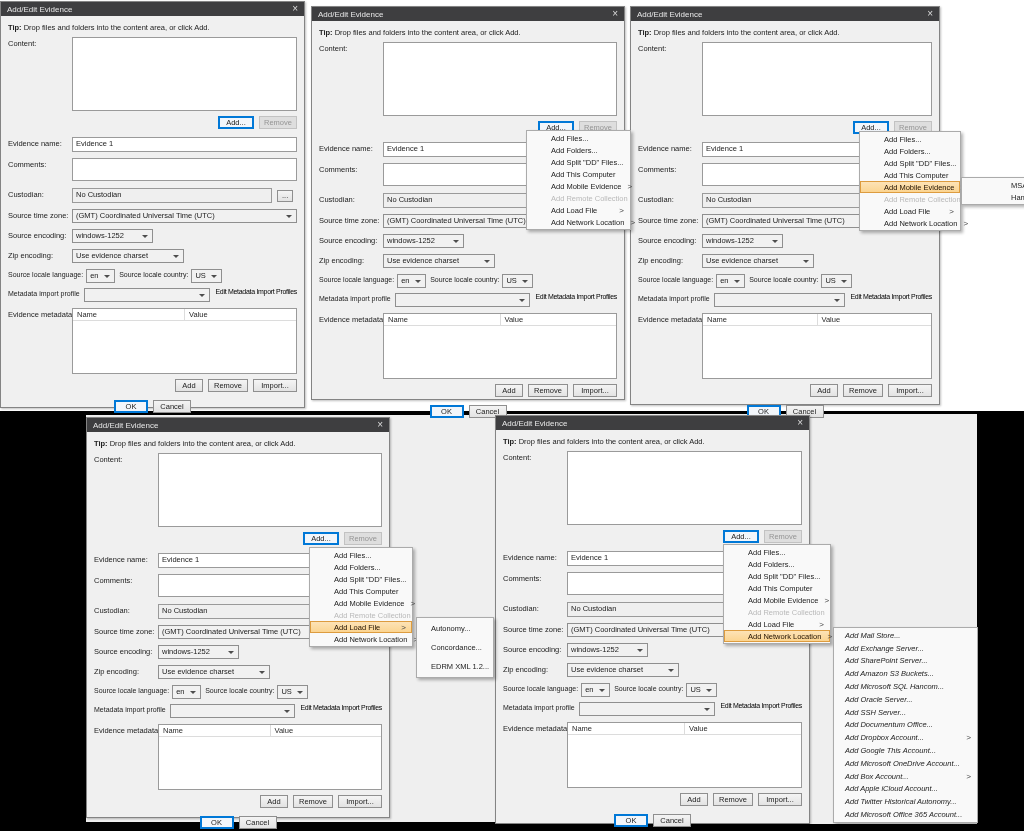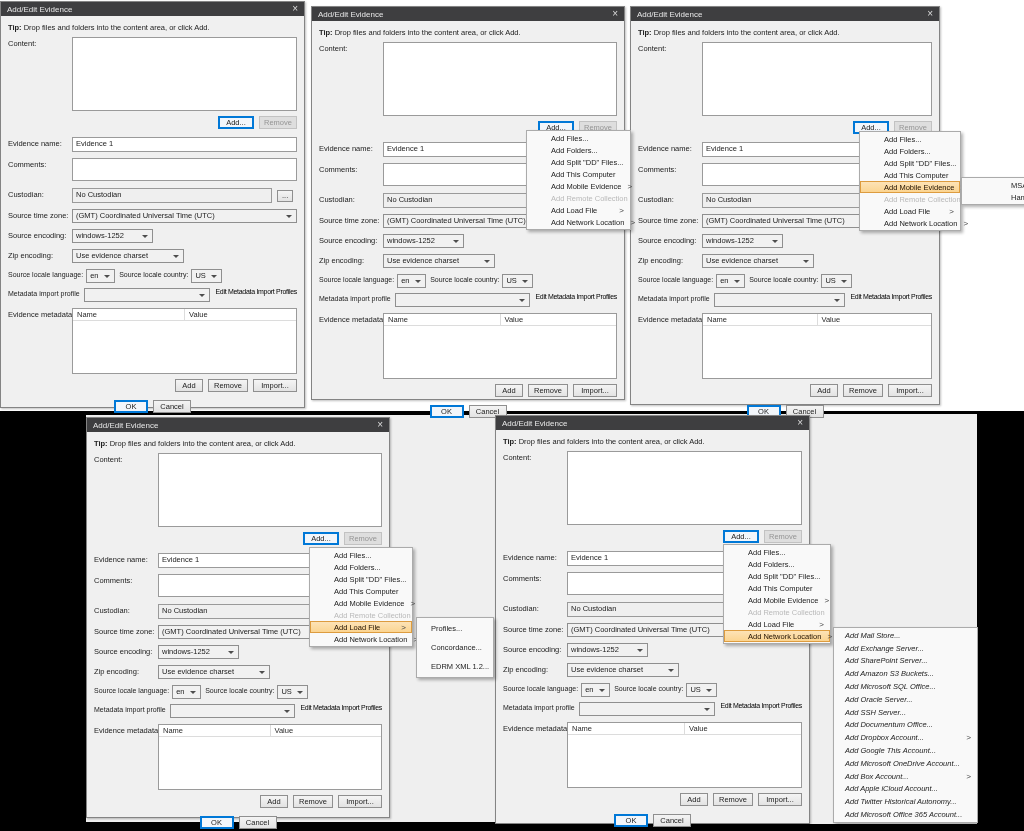--- a/index.html
+++ b/index.html
@@ -597,21 +597,21 @@
           <span class="milbl">Add Load File</span>
           <span class="arr">&gt;</span>
         </div>
         <div class="mi">
           <span class="milbl">Add Network Location</span>
           <span class="arr">&gt;</span>
         </div>
       </div>
       <div class="menu smenu sub-loadfile" style="left: 329px; top: 199px; width: 76px;">
         <div class="mi">
-          <span class="milbl">Profiles...</span>
+          <span class="milbl">Autonomy...</span>
         </div>
         <div class="mi">
           <span class="milbl">Concordance...</span>
         </div>
         <div class="mi">
           <span class="milbl">EDRM XML 1.2...</span>
         </div>
       </div>
     </div>
     <div class="dialog" style="left: 495px; top: 415px; width: 315px; height: 409px;">
@@ -754,21 +754,21 @@
         <div class="mi">
           <span class="milbl">Add Exchange Server...</span>
         </div>
         <div class="mi">
           <span class="milbl">Add SharePoint Server...</span>
         </div>
         <div class="mi">
           <span class="milbl">Add Amazon S3 Buckets...</span>
         </div>
         <div class="mi">
-          <span class="milbl">Add Microsoft SQL Office...</span>
+          <span class="milbl">Add Microsoft SQL Hancom...</span>
         </div>
         <div class="mi">
           <span class="milbl">Add Oracle Server...</span>
         </div>
         <div class="mi">
           <span class="milbl">Add SSH Server...</span>
         </div>
         <div class="mi">
           <span class="milbl">Add Documentum Office...</span>
         </div>

